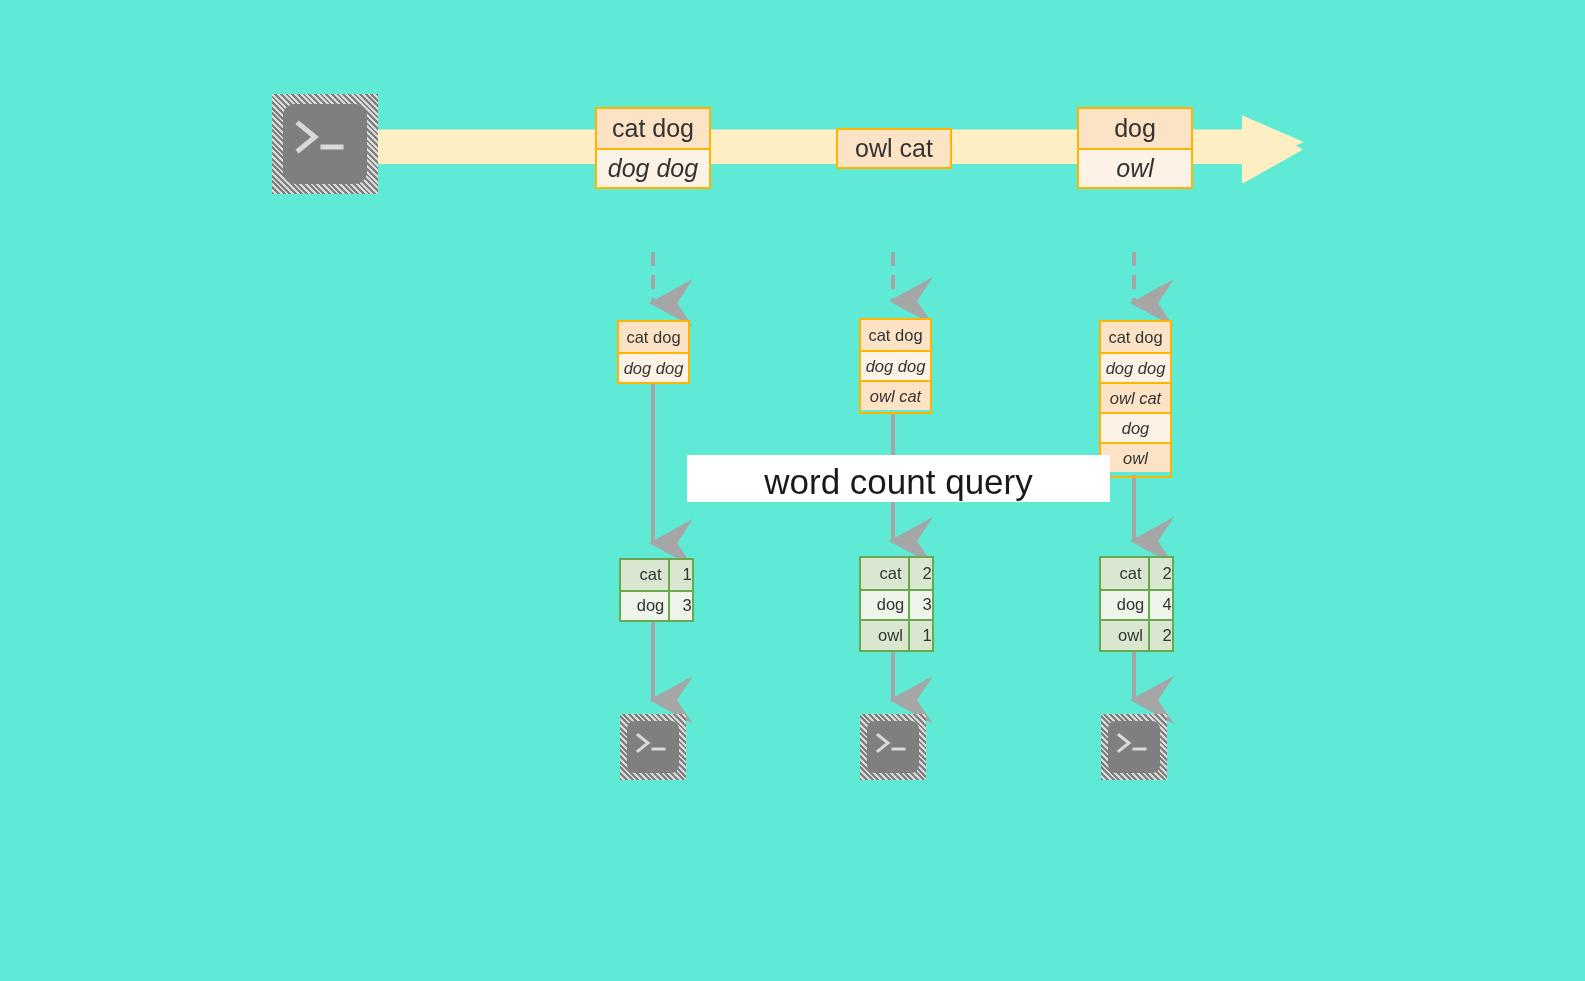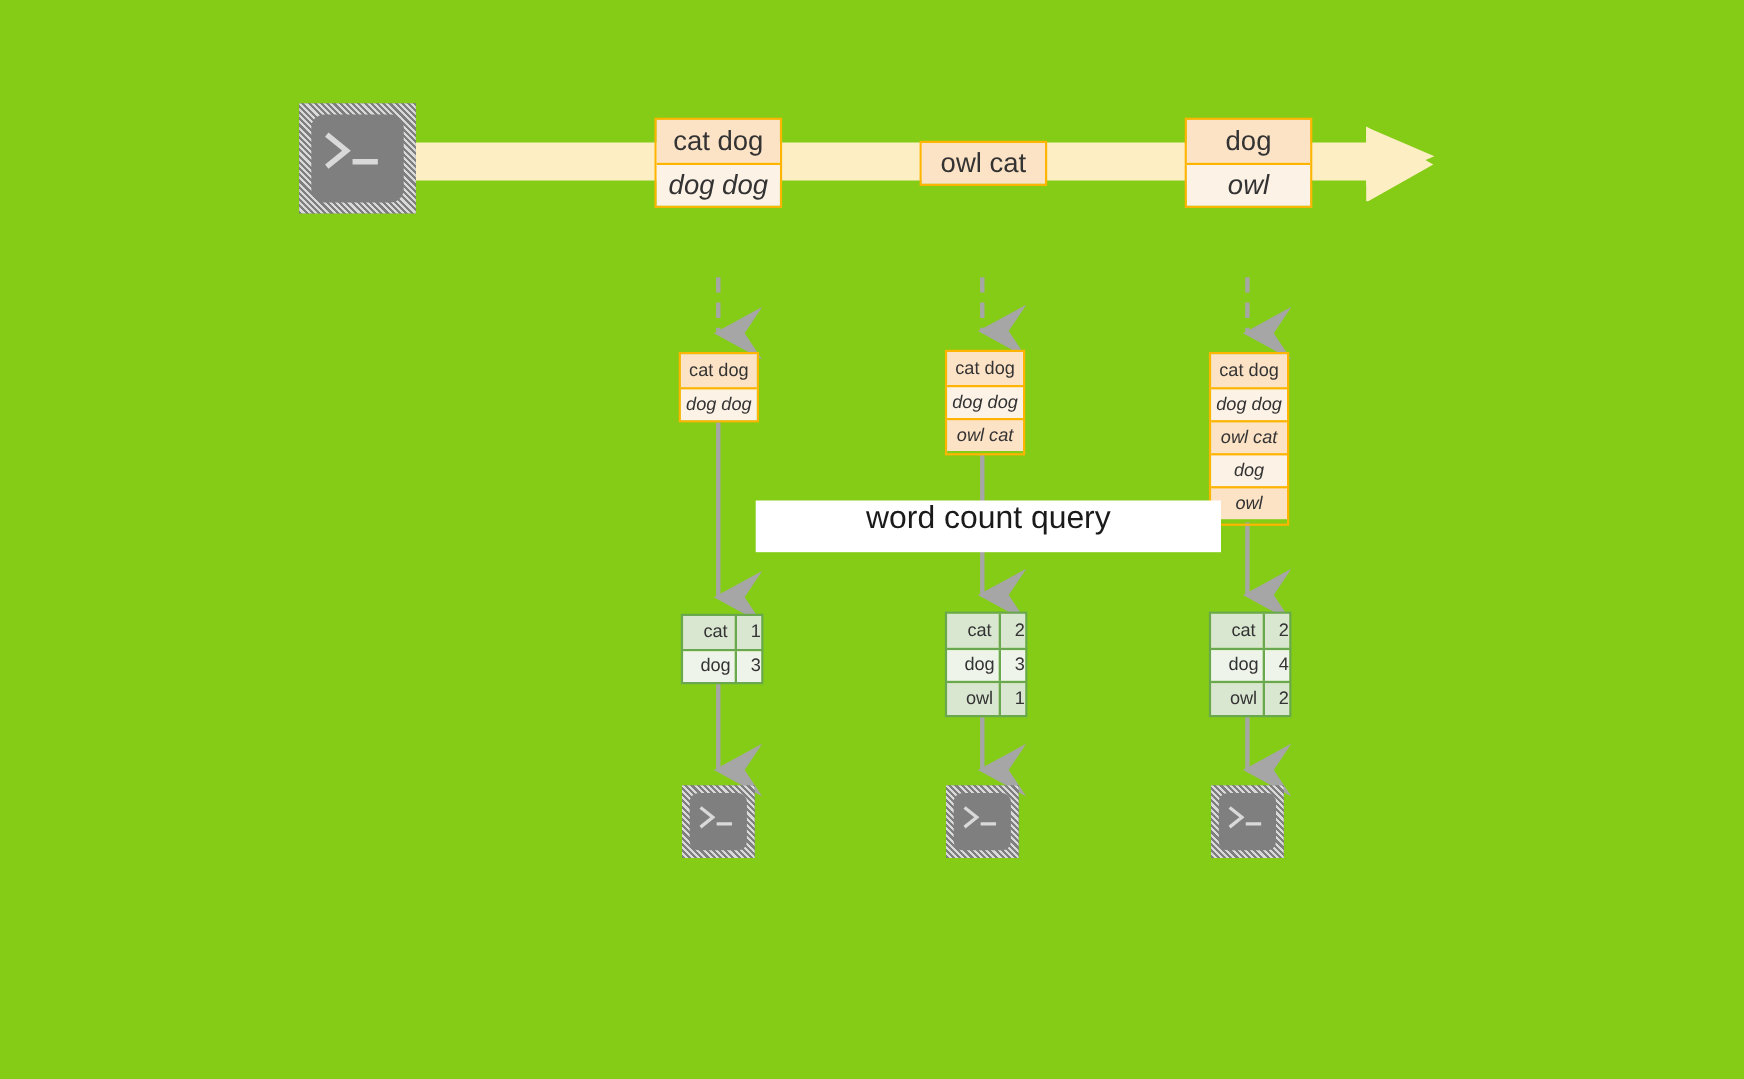--- a/index.html
+++ b/index.html
@@ -5,21 +5,21 @@
 <style>
   html, body {
     margin: 0;
     padding: 0;
     background: #000000;
   }
   #canvas {
     position: relative;
     width: 1585px;
     height: 981px;
-    background: #84cc16;
+    background: #5eead4;
     font-family: "Liberation Sans", sans-serif;
     overflow: hidden;
   }
 
   
   .term {
     position: absolute;
     background-color: #7f7f7f;
     background-image:
       repeating-linear-gradient(45deg,
@@ -89,24 +89,24 @@
   .gcell.word { width: 47px; }
   .gcell.count { width: 24px; border-left: 2px solid #6aa84f; }
   .grow.dark  .gcell { background: #d9e6d0; }
   .grow.light .gcell { background: #eef4ea; }
 
   
   .band {
     position: absolute;
     background: #ffffff;
     display: flex;
-    align-items: flex-start;
+    align-items: flex-end;
     justify-content: center;
     color: #1a1a1a;
-    font-size: 29px;
+    font-size: 35px;
     white-space: nowrap;
   }
 
   
   #wires { position: absolute; left: 0; top: 0; }
 </style>
 </head>
 <body>
 
 <div id="canvas">

